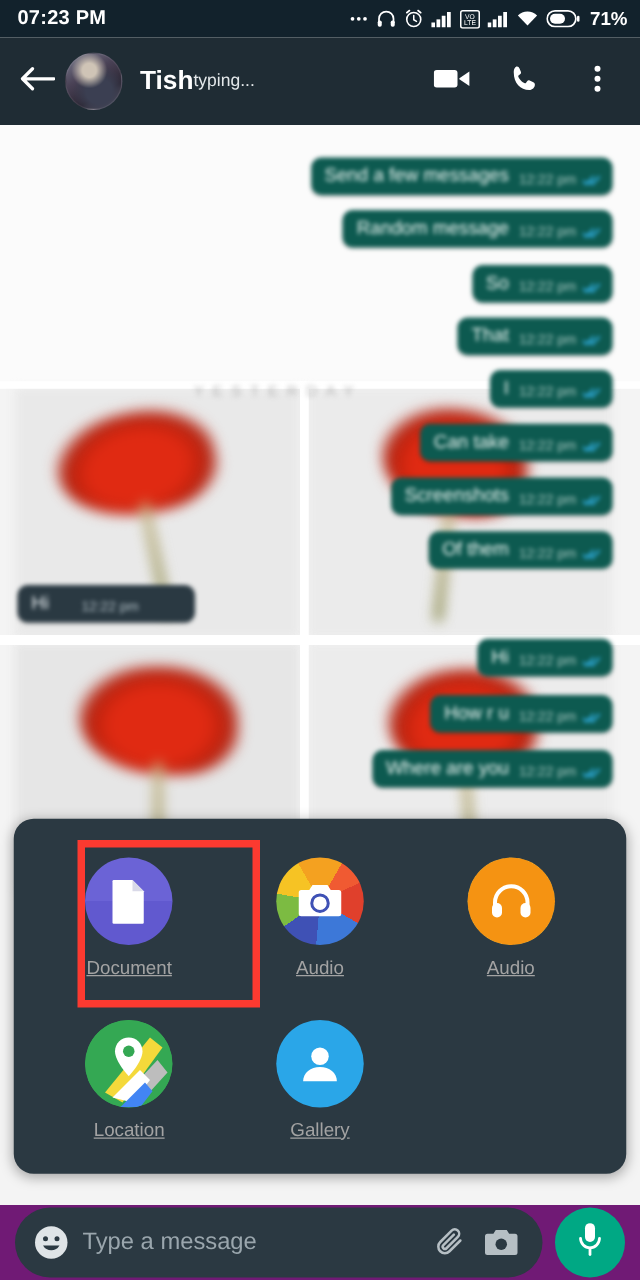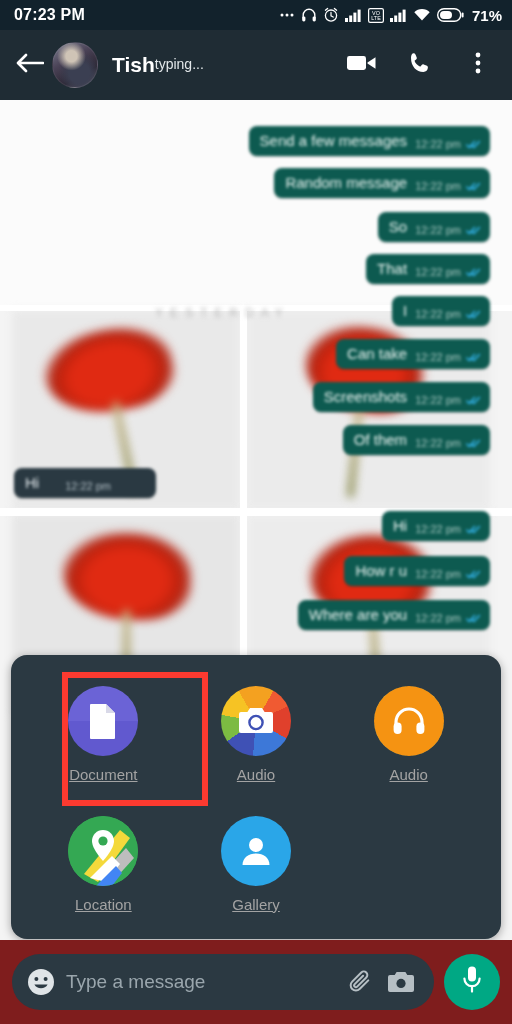--- a/index.html
+++ b/index.html
@@ -169,22 +169,22 @@
     left: 62px; top: 672px;
     width: 146px; height: 134px;
     border: 6px solid #fc3a30;
     z-index: 9;
     pointer-events: none;
   }
 
   
   .inputbar {
     position: absolute; left: 0; bottom: 0;
-    width: 512px; height: 84px;
-    background: #7f1d1d;
+    width: 512px; height: 60px;
+    background: #701a75;
     display: flex; align-items: center;
     padding: 0 12px;
     z-index: 10;
   }
   .input-pill {
     flex: 1; height: 56px;
     background: #2b3942;
     border-radius: 28px;
     display: flex; align-items: center;
     padding: 0 18px 0 14px;

